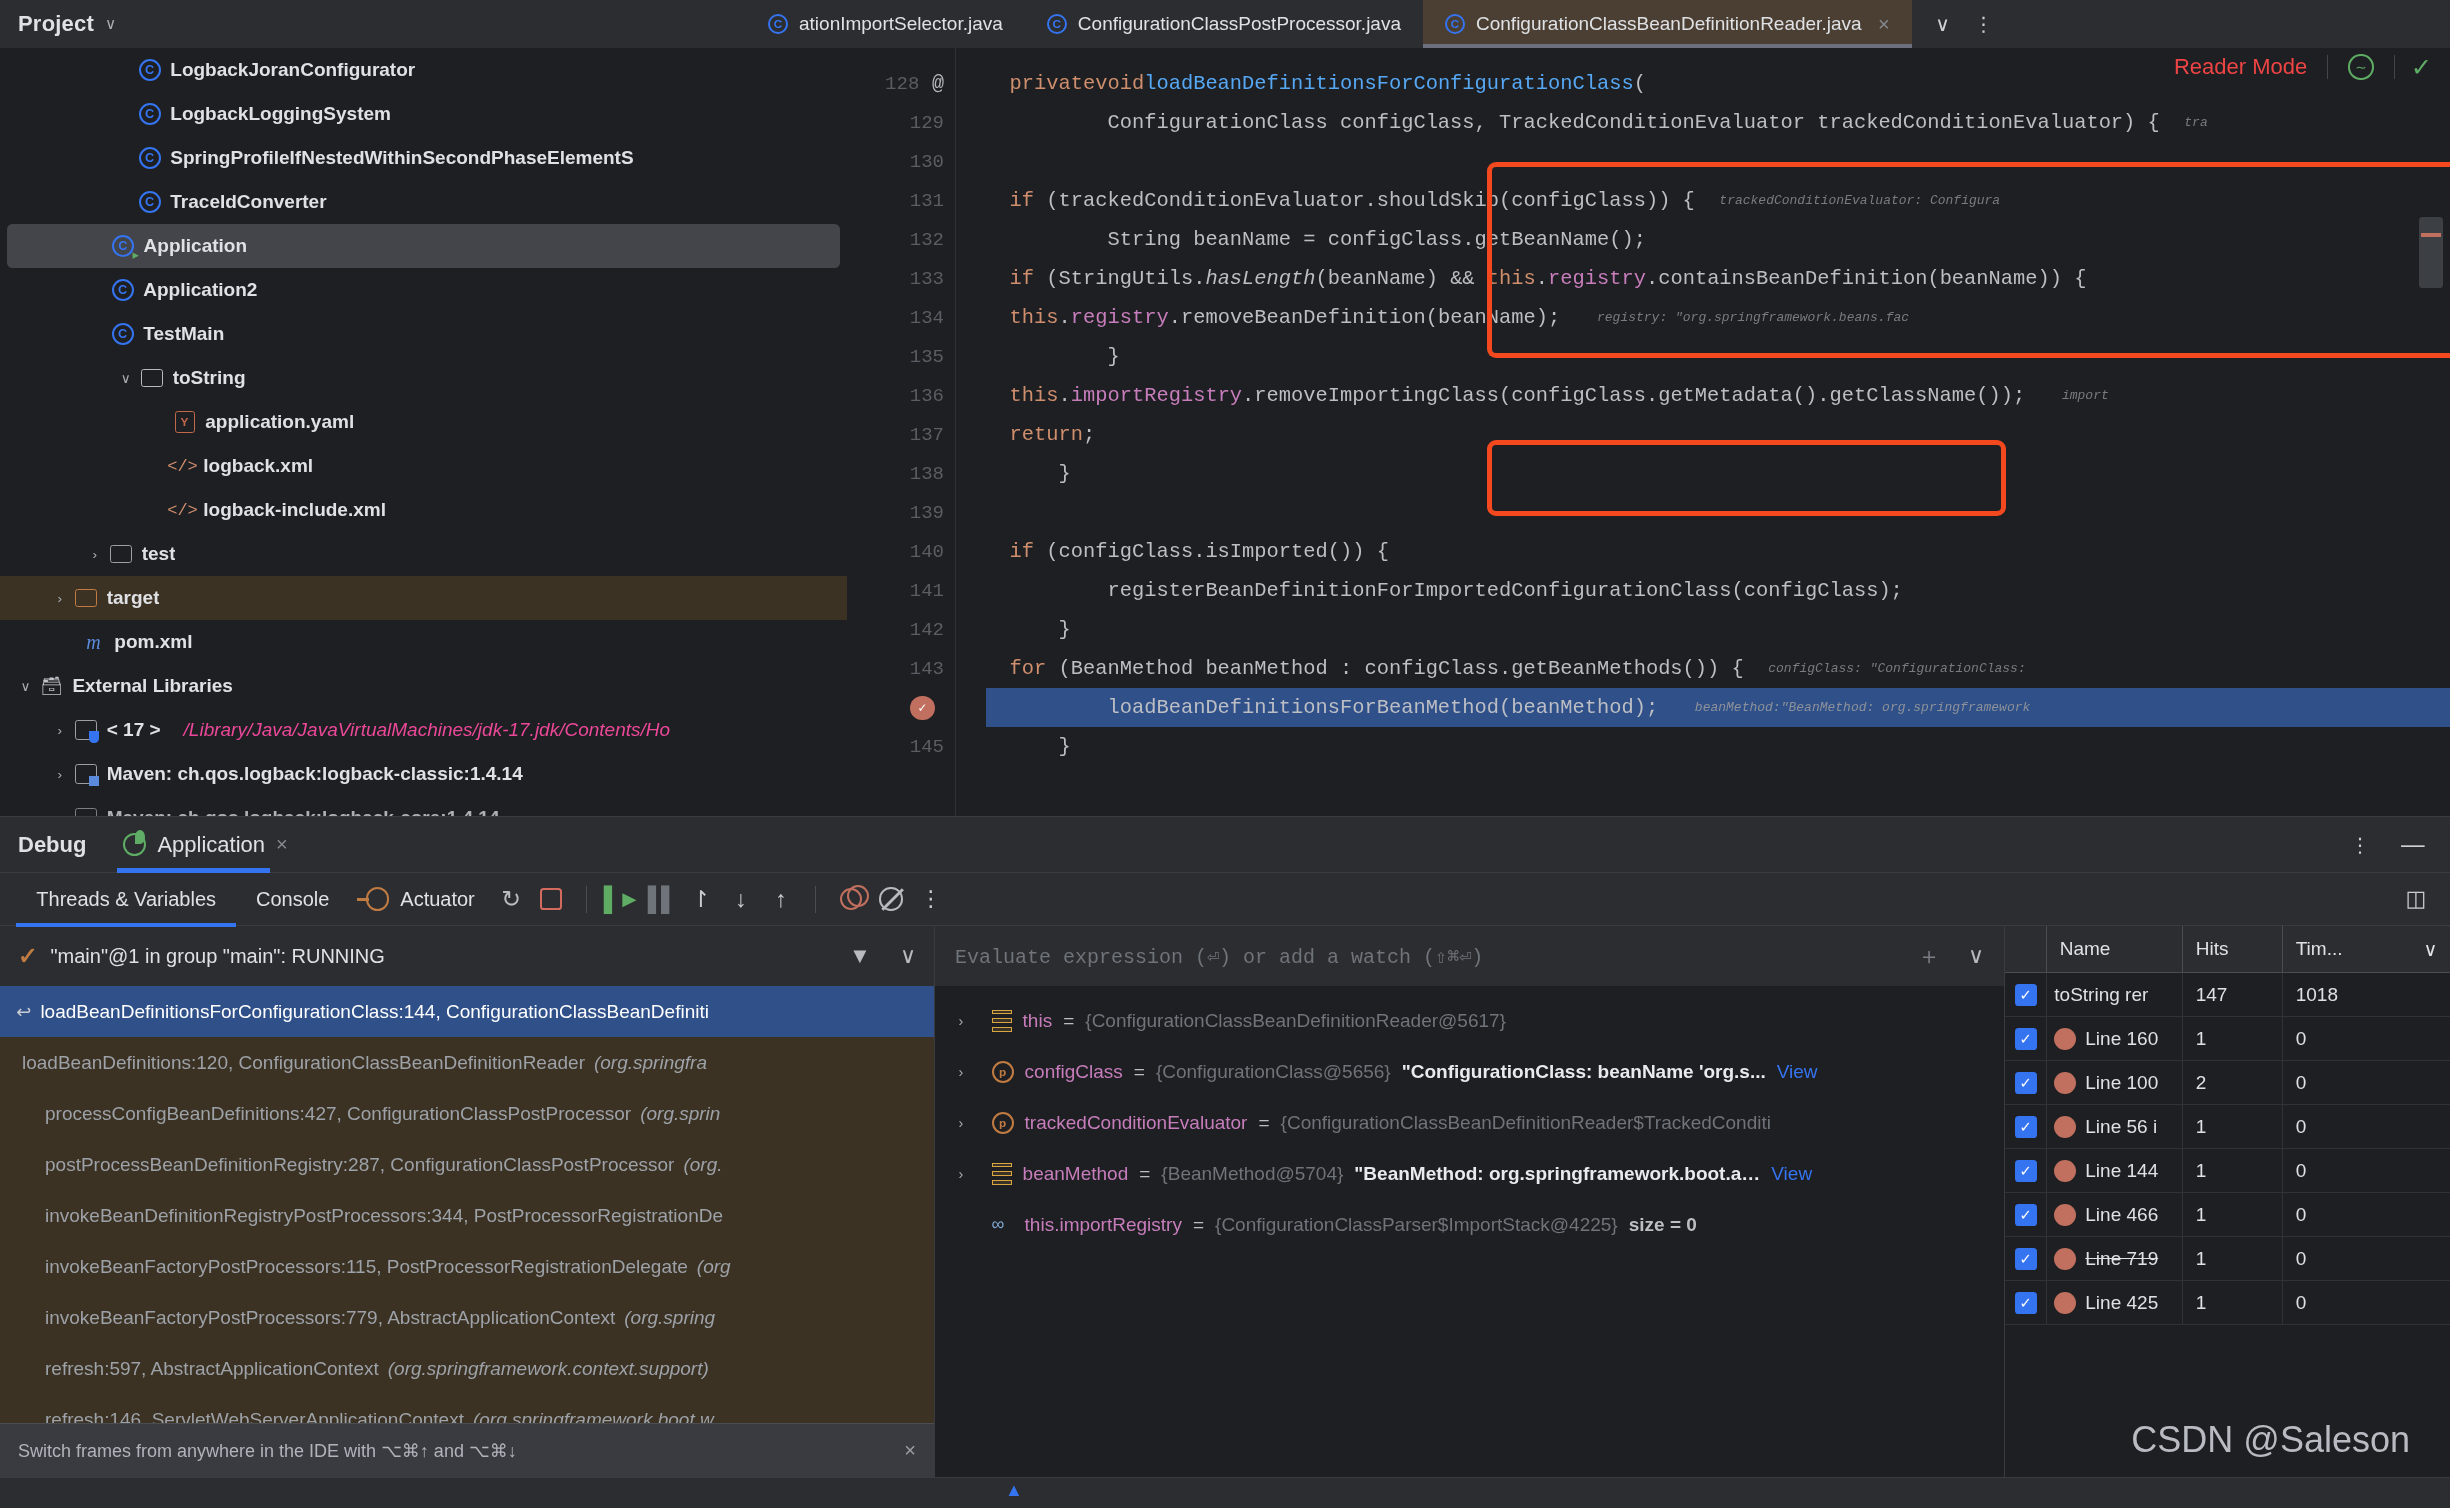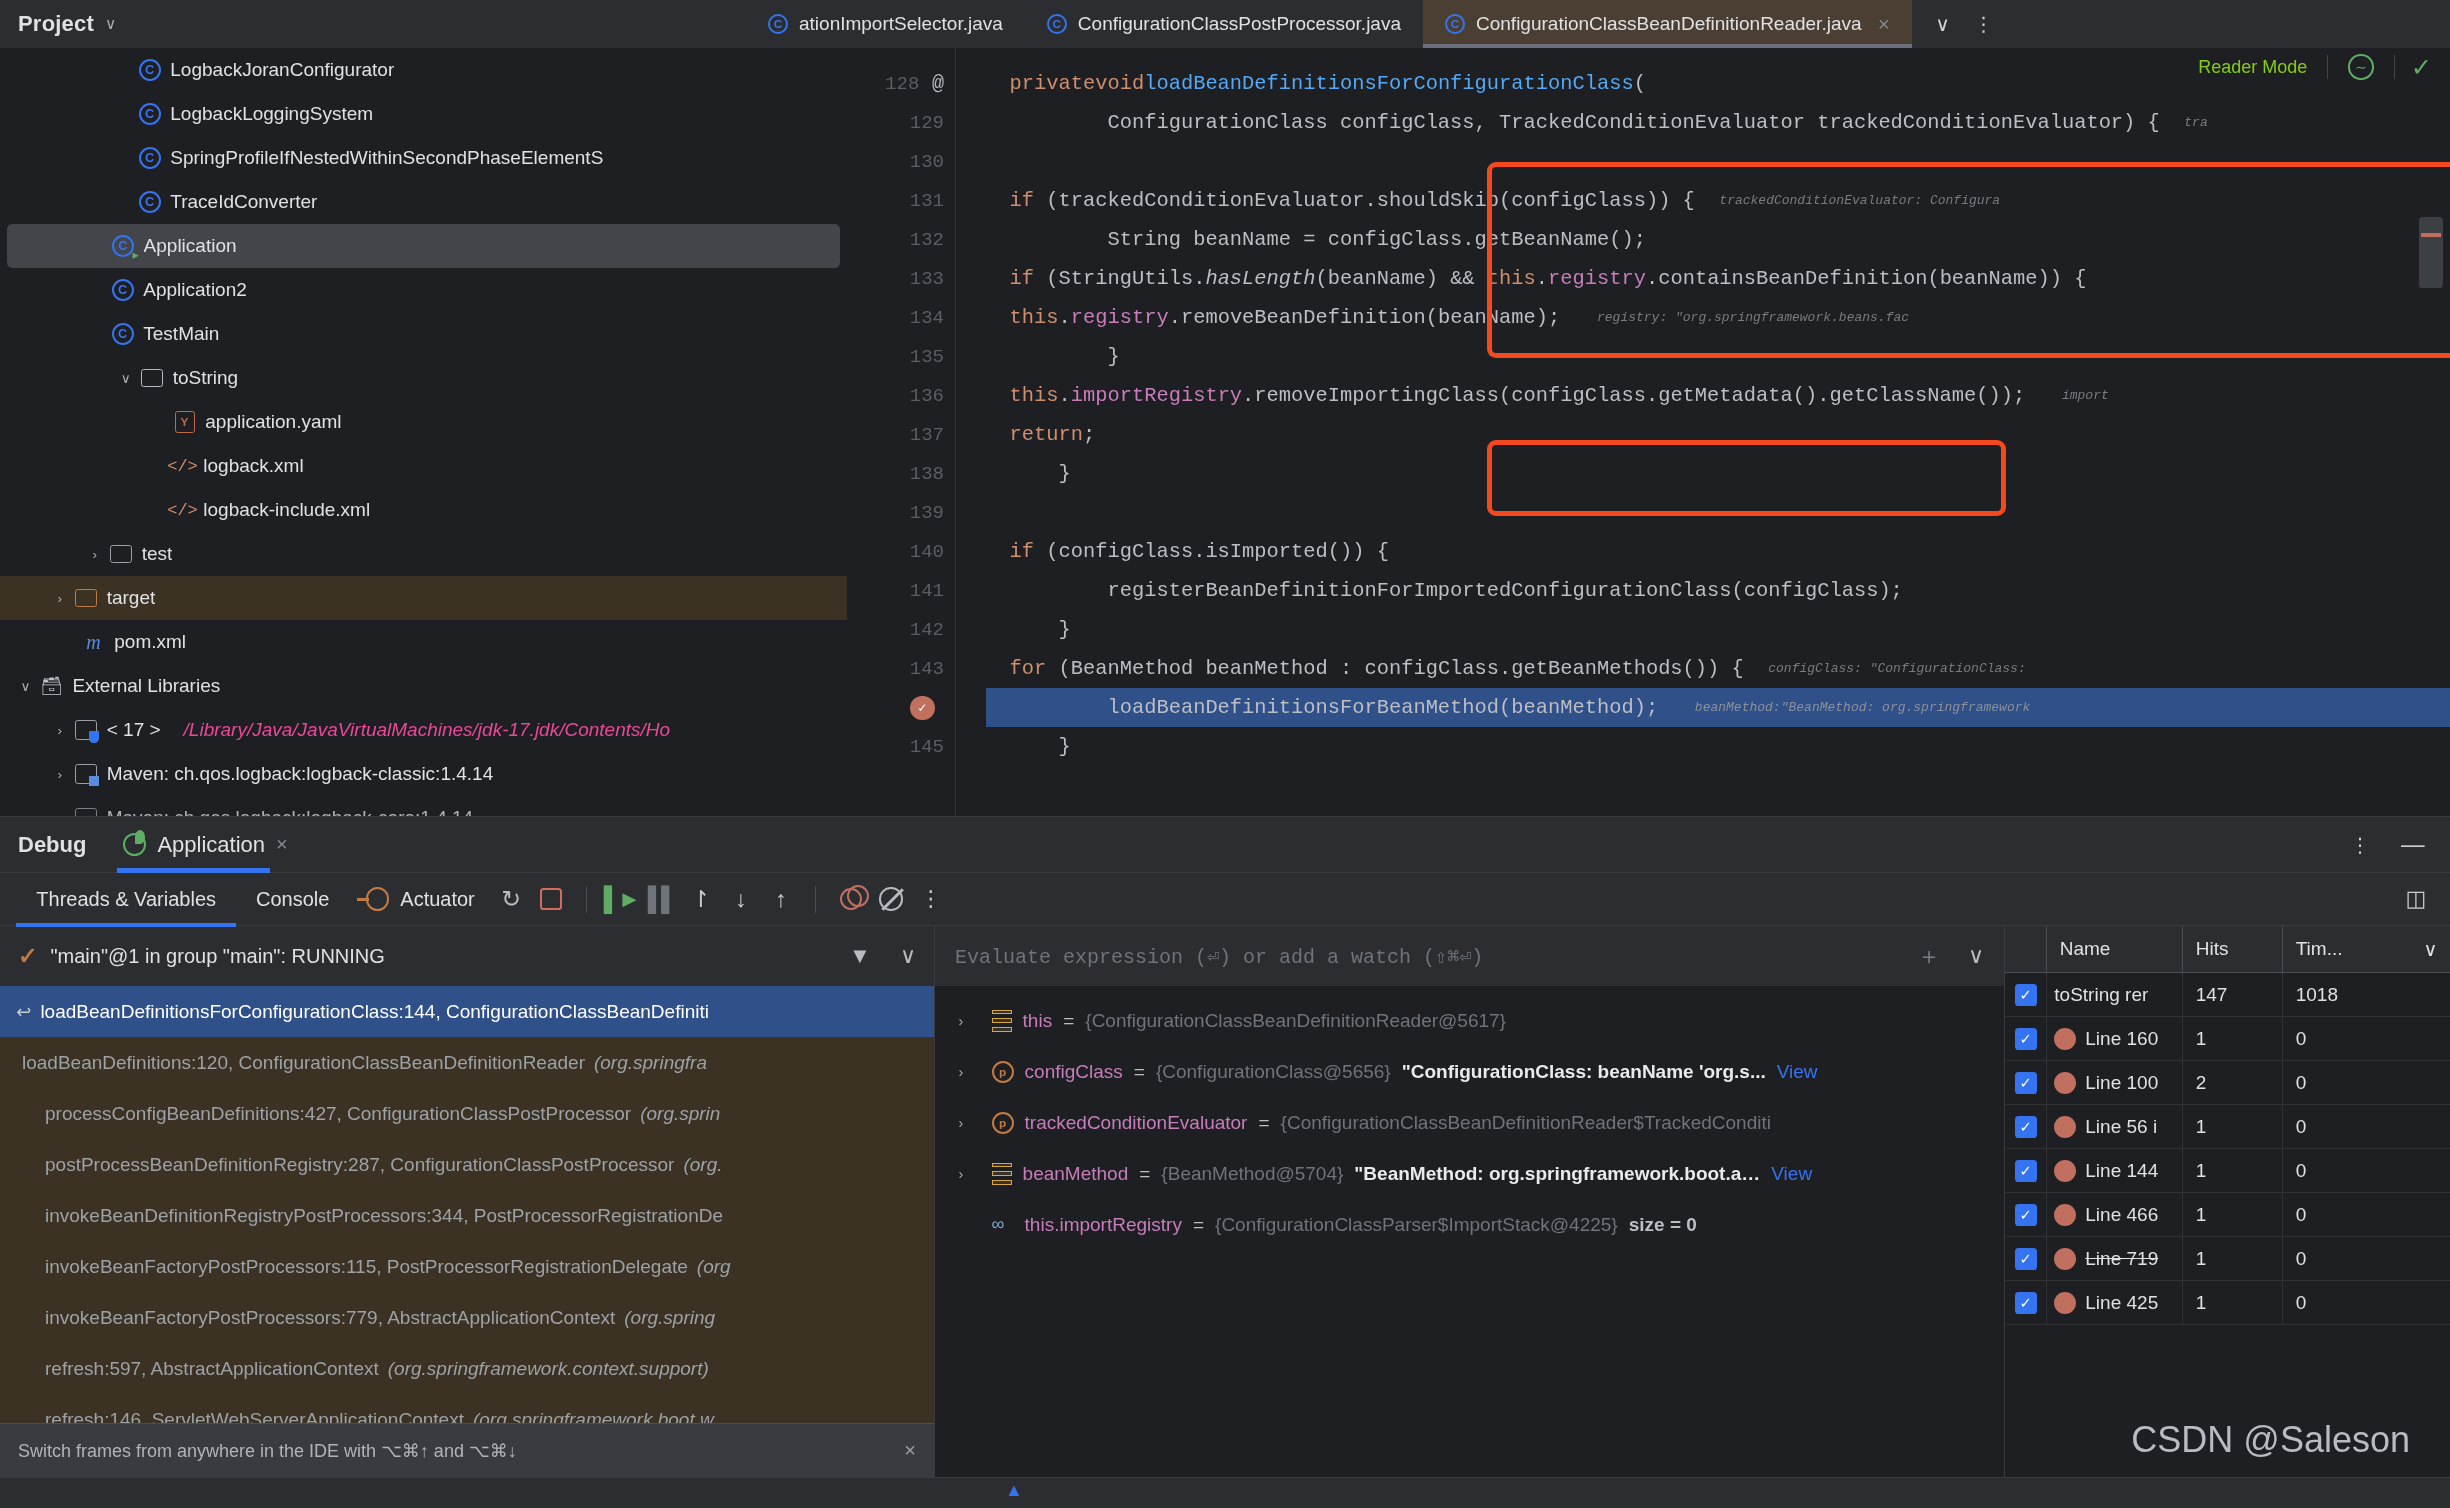--- a/index.html
+++ b/index.html
@@ -50,21 +50,21 @@
     position: relative; border-right:0.9px solid #1e1f22;
   }
   .trow {
     display:flex; align-items:center; height:44px; padding-left:12.7px;
     font-size:19px; color:#dfe1e5; white-space:nowrap;
   }
   .trow.sel { background:#43454a; border-radius:5.4px; margin:0 7.3px; padding-left:5.4px; }
   .trow.tgt { background:#3b3223; }
   .arrow { width:25.4px; flex:0 0 25.4px; text-align:center; color:#a9adb3; font-size:13.6px; }
   .ic { width:27px; flex:0 0 27px; display:flex; align-items:center; justify-content:center; margin-right:7.3px; }
-  .tlabel { overflow:hidden; text-overflow:clip; }
+  .tlabel { overflow:hidden; text-overflow:clip;font-weight:bold; }
   .tsub { color:#ec4899; margin-left:23px;font-style:italic; }
 
   .ic-class { width:22px;height:22px;border-radius:50%;border:2.2px solid #3574f0;color:#3574f0;
     font-size:12.7px;font-weight:bold;display:flex;align-items:center;justify-content:center; }
   .ic-run { position:relative; }
   .ic-run::after{ content:"▸"; position:absolute; bottom:-4.5px; right:-2.7px; color:#5fad65; font-size:12.7px; }
   .ic-folder { width:22px;height:18px;border:1.8px solid #9aa0a6;border-radius:2.7px; }
   .ic-folder.res { border-color:#b5bac1; }
   .ic-folder.orange { border-color:#c07b42; }
   .ic-yaml { width:20px;height:22px;border:1.8px solid #c2684a;border-radius:2.7px;color:#c2684a;
@@ -77,21 +77,21 @@
     background:#3574f0;border-radius:0 0 4.5px 4.5px;}
   .ic-mvn { width:22px;height:20px;border:1.8px solid #9aa0a6;border-radius:2.7px;position:relative; }
   .ic-mvn::after{content:"";position:absolute;right:-2.7px;bottom:-2.7px;width:10px;height:10px;background:#5b8bdd;}
 
   
   .editor { flex:1; background:#1e1f22; position:relative; overflow:hidden; min-width:0; }
   .reader-bar {
     position:absolute; top:0; right:0; height:38px; display:flex; align-items:center; gap:0;
     padding-right:18px; z-index:6; background:#1e1f22;
   }
-  .reader-txt { font-size:18px; color:#84cc16; padding-right:20px; }
+  .reader-txt { font-size:22px; color:#ef4444; padding-right:20px; }
   .vsep { width:0.9px; height:23.6px; background:#43454a; }
   .insp-icon { width:25.4px; height:25.4px; border-radius:50%; border:2.4px solid #5fad65; margin:0 20px;
     display:flex;align-items:center;justify-content:center;color:#5fad65;font-size:13.6px; }
   .check-icon { color:#5fad65; font-size:25.4px; margin-left:16.3px; }
 
   .code-wrap { position:absolute; inset:0; display:flex; font-family:"Liberation Mono", monospace; }
   .gutter {
     width:107px; flex:0 0 107px; background:#1e1f22; padding-top:16.3px; position:relative;
   }
   .gline { height:39px; display:flex; align-items:center; justify-content:flex-end;

